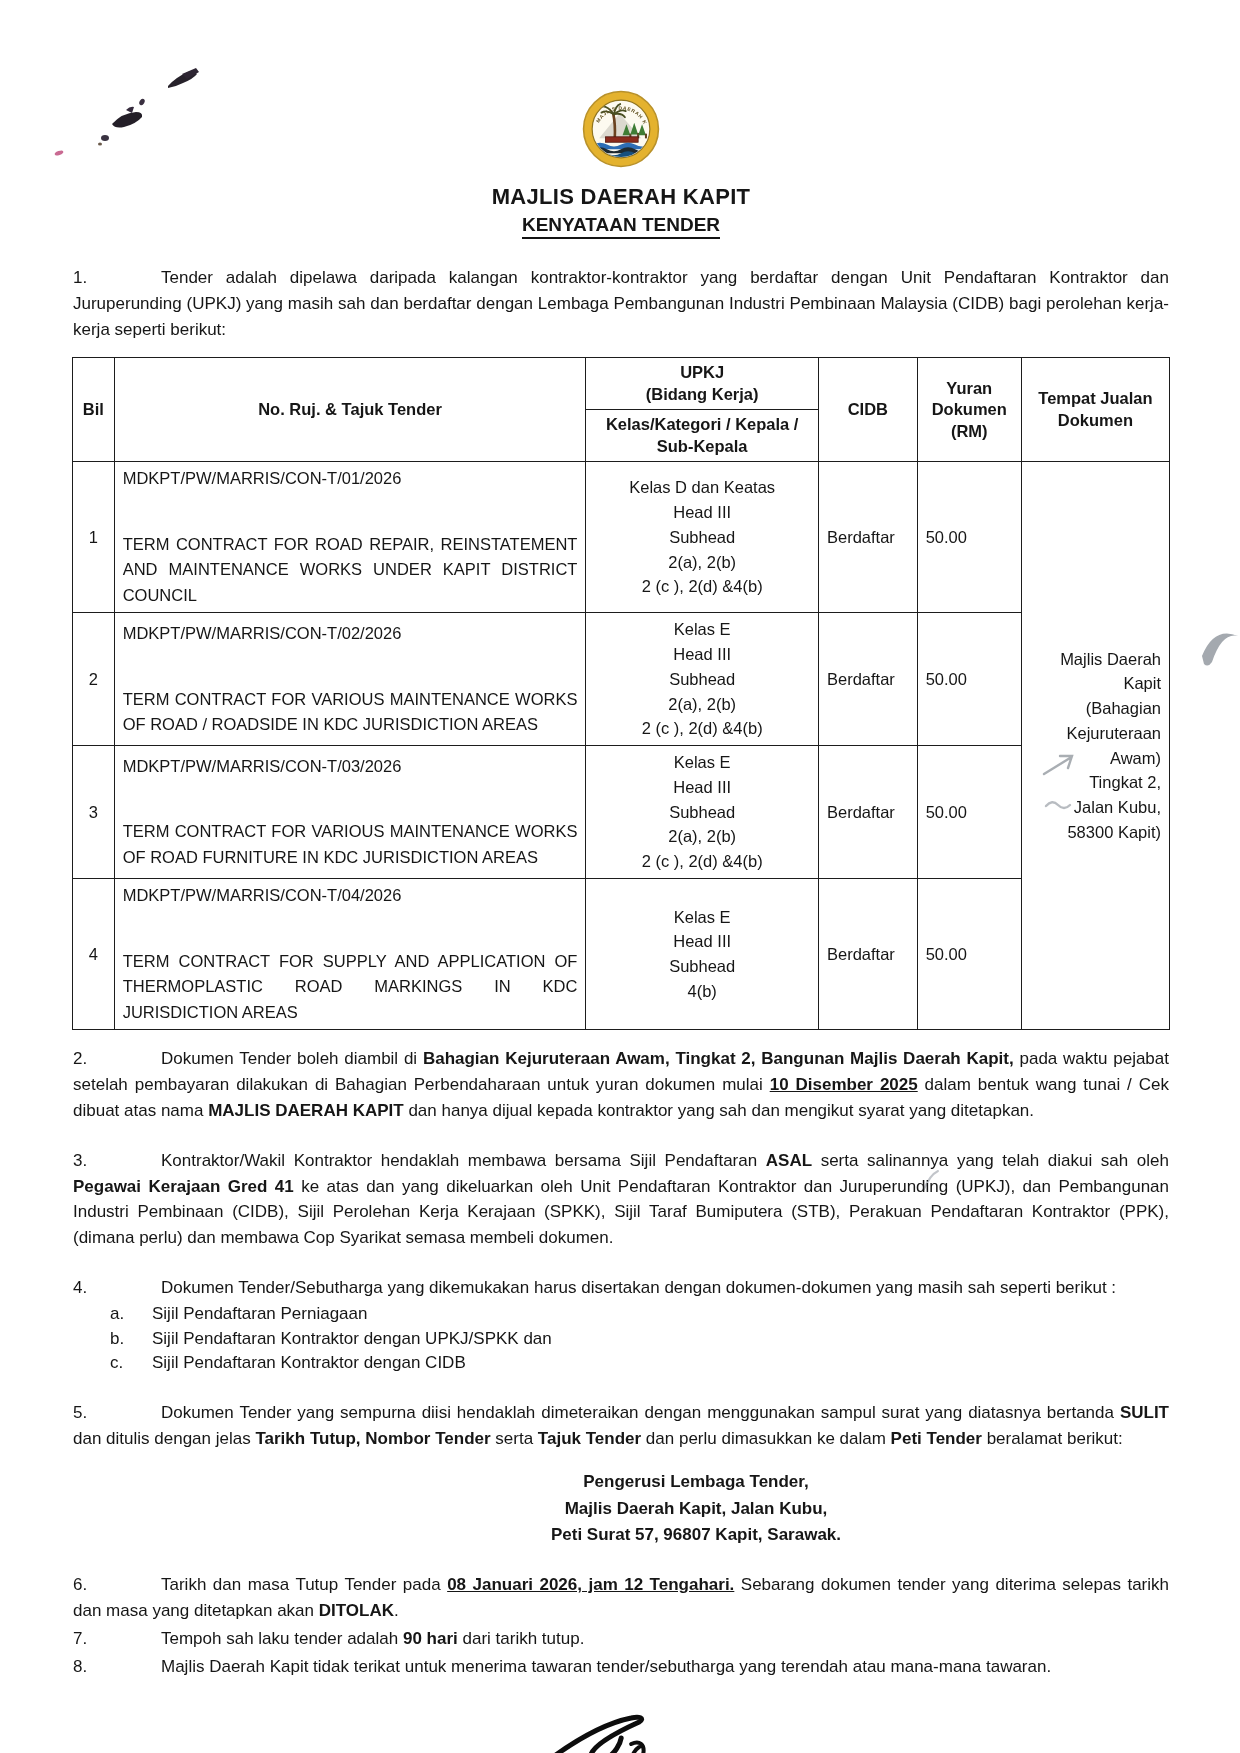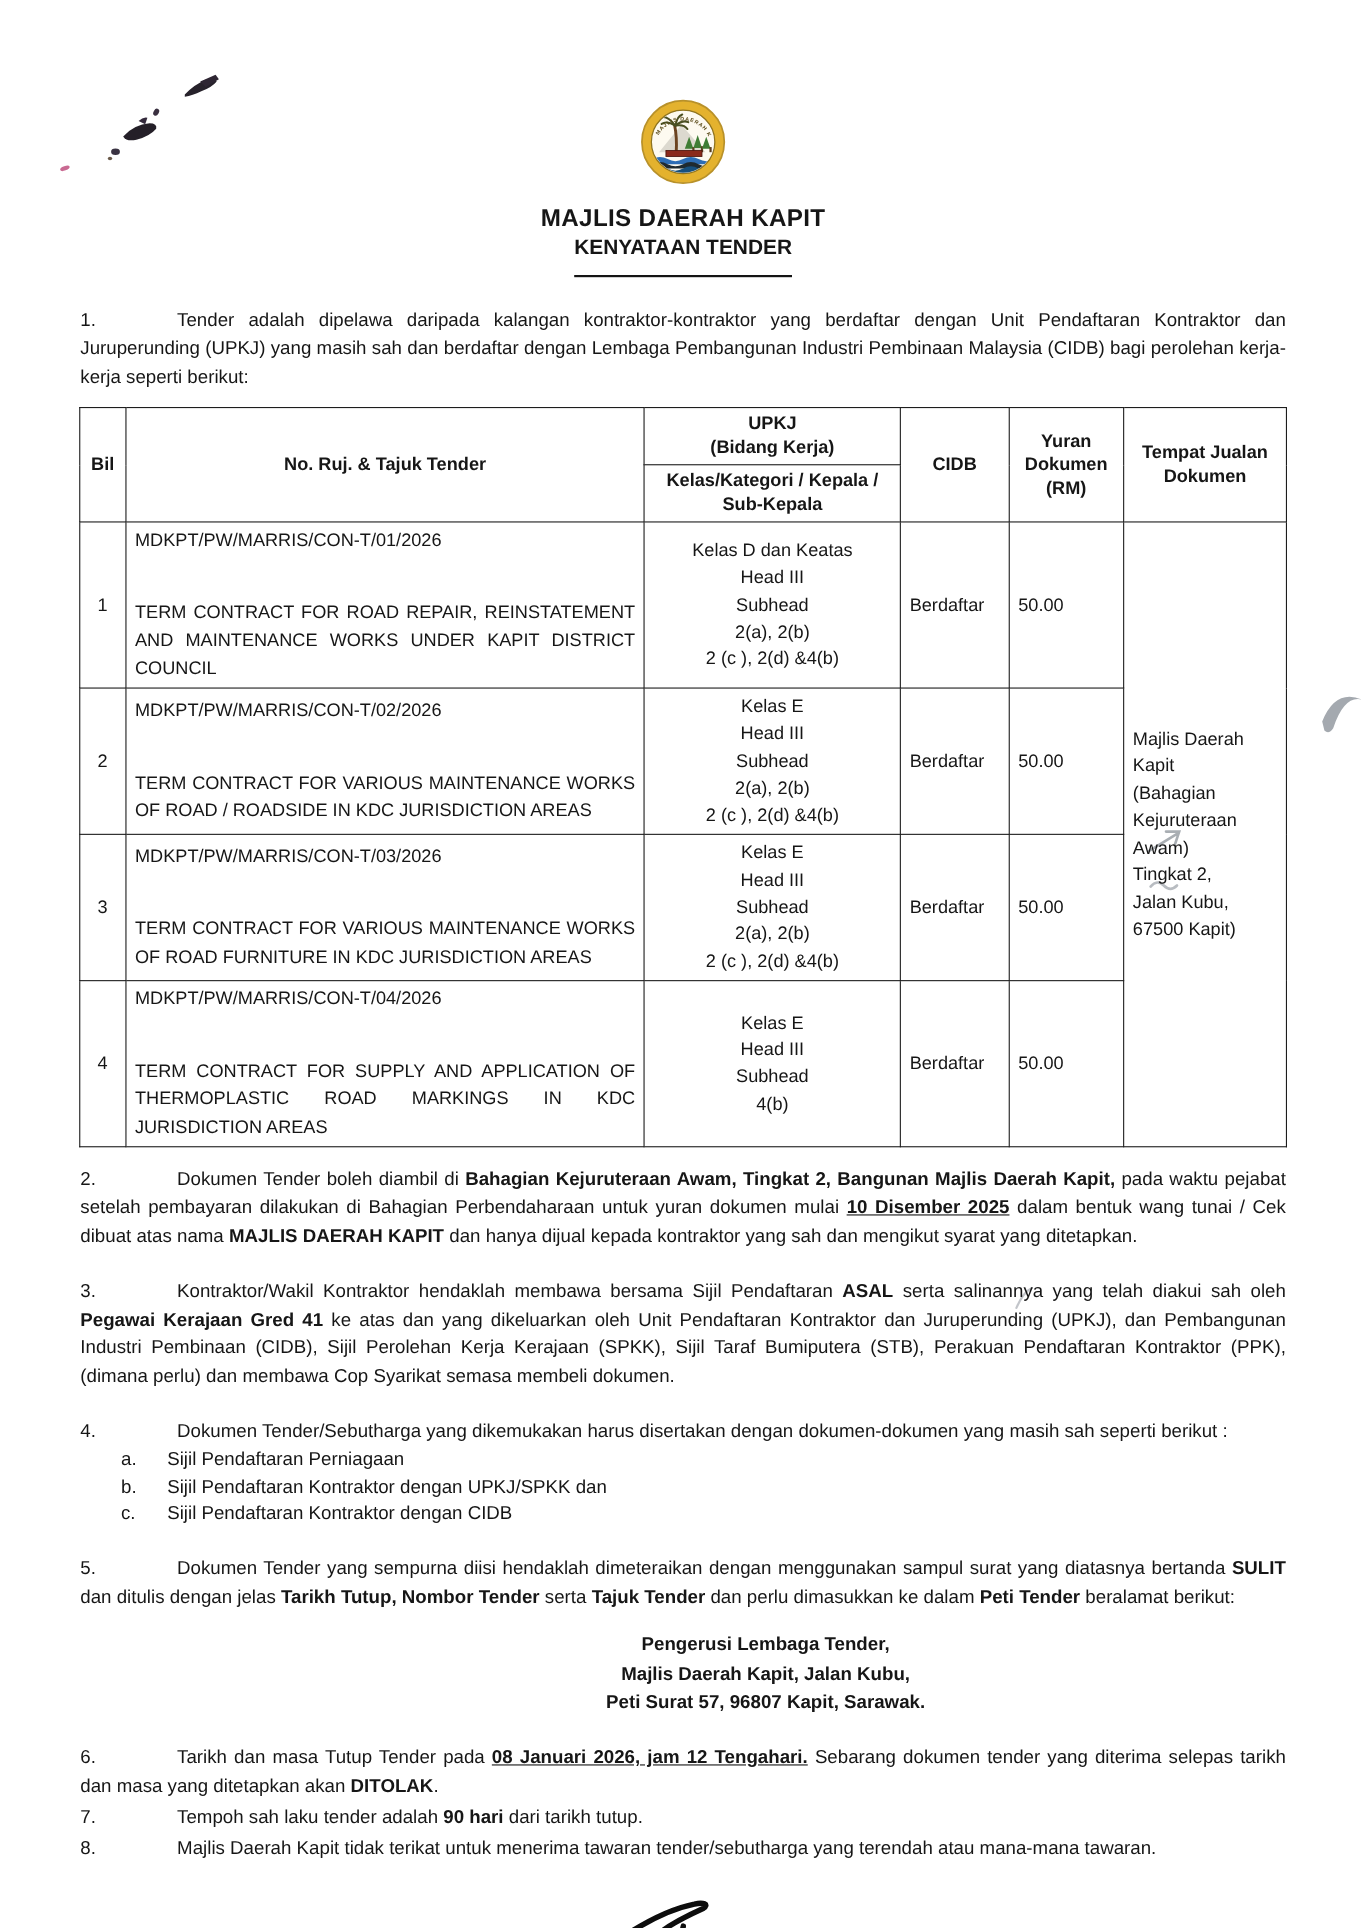--- a/index.html
+++ b/index.html
@@ -12,21 +12,21 @@
     overflow:hidden;
   }
   .content{position:absolute;left:72px;top:0;width:1098px;}
   .b{font-weight:bold;}
   .u{text-decoration:underline;}
 
   
   .logo-wrap{margin-top:90px;text-align:center;}
   .title{margin-top:12px;text-align:center;font-size:22px;font-weight:bold;letter-spacing:.3px;}
   .subtitle{margin-top:4px;text-align:center;font-size:19px;font-weight:bold;}
-  .subtitle span{display:inline-block;border-bottom:2.4px solid #141414;padding-bottom:13px;}
+  .subtitle span{display:inline-block;border-bottom:2.4px solid #141414;padding-bottom:1px;}
 
   
   .para{margin:1px;text-align:justify;font-size:17px;line-height:1.52;}
   .pnum{display:inline-block;width:88px;}
   .mt-p1{margin-top:26px;}
   .mt{margin-top:16px;}
   .mt-lg{margin-top:24px;}
   .sub{margin-left:38px;font-size:17px;line-height:1.45;}
   .lnum{display:inline-block;width:42px;}
   .flush{font-size:17px;line-height:1.5;margin-top:2px;}
@@ -37,21 +37,21 @@
   table.tender th{font-weight:bold;text-align:center;line-height:1.3;}
   .h-top{height:50px;}
   .h-sub{height:46px;}
   .r1{height:118px;} .r2{height:122px;} .r3{height:122px;} .r4{height:100px;}
   .cell-bil{text-align:center;padding:4px 2px;}
   .cell-ref{padding:6px 12px;}
   .cell-ref .ref-line{line-height:1.55;}
   .cell-ref .title-lines{line-height:1.55;text-align:justify;margin-top:40px;}
   .cell-upkj{text-align:center;line-height:1.5;padding:4px 4px;}
   .cell-center{}
-  .cell-tempat{text-align:left;line-height:1.5;}
+  .cell-tempat{text-align:right;line-height:1.5;}
 
   
   .address{margin-left:150px;font-weight:bold;font-size:17px;line-height:1.55;}
   .sig-block{position:relative;margin-top:30px;text-align:center;}
   .sig-scribble{position:relative;height:72px;}
   .sig-scribble svg{position:absolute;left:50%;top:0;transform:translateX(-58%);}
   .sig-name{font-size:17px;font-weight:bold;margin-top:-14px;}
 
   
   .artifact{position:absolute;pointer-events:none;}
@@ -174,21 +174,21 @@
         <td class="cell-center">Berdaftar</td>
         <td class="cell-center">50.00</td>
         <td class="cell-tempat" rowspan="4">
           <div>Majlis Daerah</div>
           <div>Kapit</div>
           <div>(Bahagian</div>
           <div>Kejuruteraan</div>
           <div>Awam)</div>
           <div>Tingkat 2,</div>
           <div>Jalan Kubu,</div>
-          <div>67500 Kapit)</div>
+          <div>58300 Kapit)</div>
         </td>
       </tr>
 
       <tr class="r2">
         <td class="cell-bil">2</td>
         <td class="cell-ref">
           <div class="ref-line">MDKPT/PW/MARRIS/CON-T/02/2026</div>
           <div class="title-lines">TERM CONTRACT FOR VARIOUS MAINTENANCE WORKS OF ROAD / ROADSIDE IN KDC JURISDICTION AREAS</div>
         </td>
         <td class="cell-upkj">

